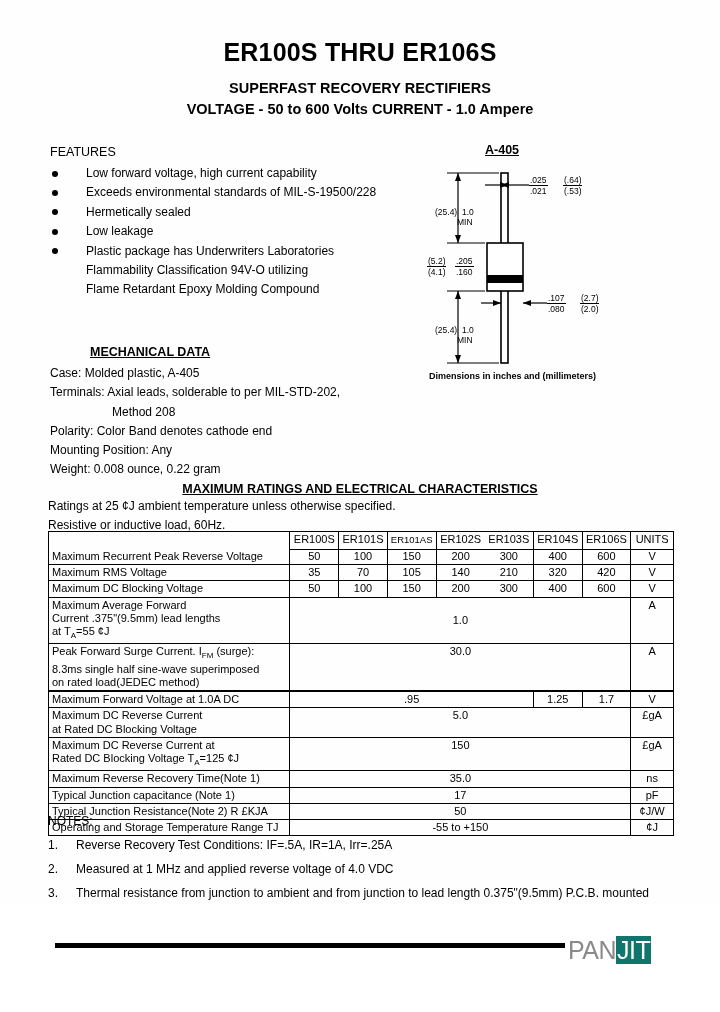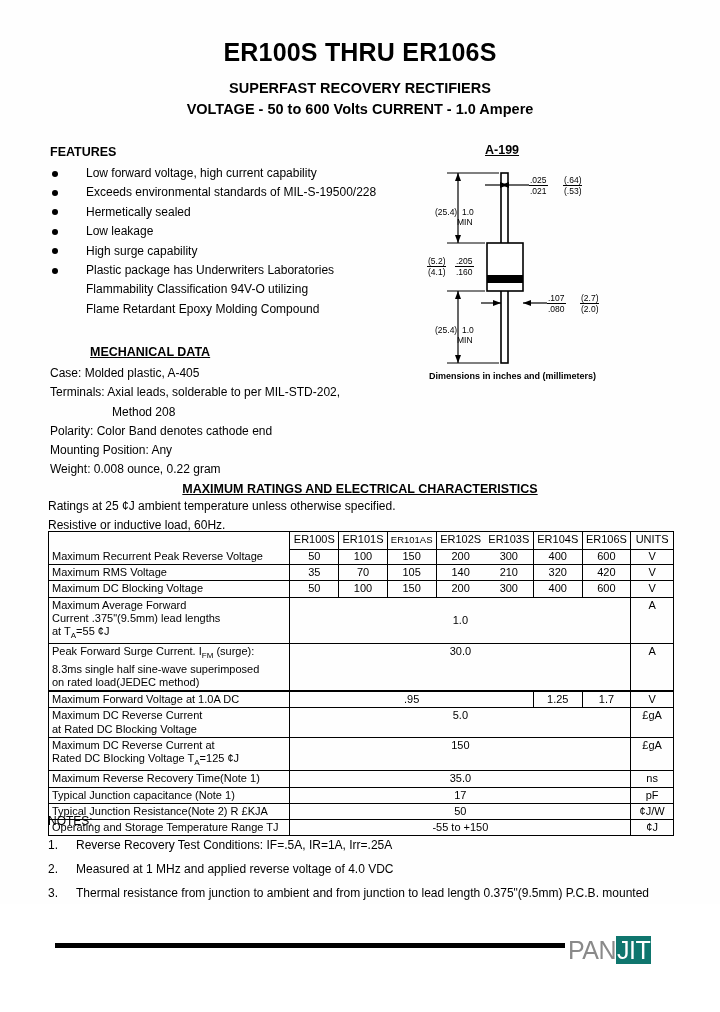--- a/index.html
+++ b/index.html
@@ -47,21 +47,21 @@
     text-align: center;
     font-size: 14.5px;
     font-weight: bold;
   }
 
   
   .features-head {
     position: absolute;
     left: 50px; top: 145px;
     font-size: 12.5px;
-    font-weight: bold;
+    font-weight: normal;
   }
   .features-list {
     position: absolute;
     left: 50px; top: 164px;
     width: 380px;
     list-style: none;
     margin: 0; padding: 0;
     font-size: 12px;
   }
   .features-list li {
@@ -248,38 +248,37 @@
   <div class="title-main">ER100S THRU ER106S</div>
   <div class="title-sub1">SUPERFAST RECOVERY RECTIFIERS</div>
   <div class="title-sub2">VOLTAGE - 50 to 600 Volts    CURRENT - 1.0 Ampere</div>
 
   <div class="features-head">FEATURES</div>
   <ul class="features-list">
     <li><span class="bullet"></span><span>Low forward voltage, high current capability</span></li>
     <li><span class="bullet"></span><span>Exceeds environmental standards of MIL-S-19500/228</span></li>
     <li><span class="bullet"></span><span>Hermetically sealed</span></li>
     <li><span class="bullet"></span><span>Low leakage</span></li>
-    <li><span class="bullet"></span><span>High surge capability</span></li>
     <li><span class="bullet"></span><span>Plastic package has Underwriters Laboratories</span></li>
     <li class="cont"><span>Flammability Classification 94V-O utilizing</span></li>
     <li class="cont"><span>Flame Retardant Epoxy Molding Compound</span></li>
   </ul>
 
   <div class="mech-head">MECHANICAL DATA</div>
   <div class="mech-lines">
     <div>Case: Molded plastic, A-405</div>
     <div>Terminals: Axial leads, solderable to per MIL-STD-202,</div>
     <div class="indent">Method 208</div>
     <div>Polarity: Color Band denotes cathode end</div>
     <div>Mounting Position: Any</div>
     <div>Weight: 0.008 ounce, 0.22 gram</div>
   </div>
 
   <div class="pkg">
-    <div class="pkg-title">A-199</div>
+    <div class="pkg-title">A-405</div>
 
     <svg width="270" height="230">
 
       <rect x="76" y="30" width="7" height="190" fill="#ffffff" stroke="#000" stroke-width="1.6"></rect>
 
       <rect x="62" y="100" width="36" height="48" fill="#ffffff" stroke="#000" stroke-width="1.6"></rect>
 
       <rect x="62" y="132" width="36" height="8" fill="#000000"></rect>
 
       <line x1="22" y1="30" x2="74" y2="30" stroke="#000" stroke-width="1.2"></line>

